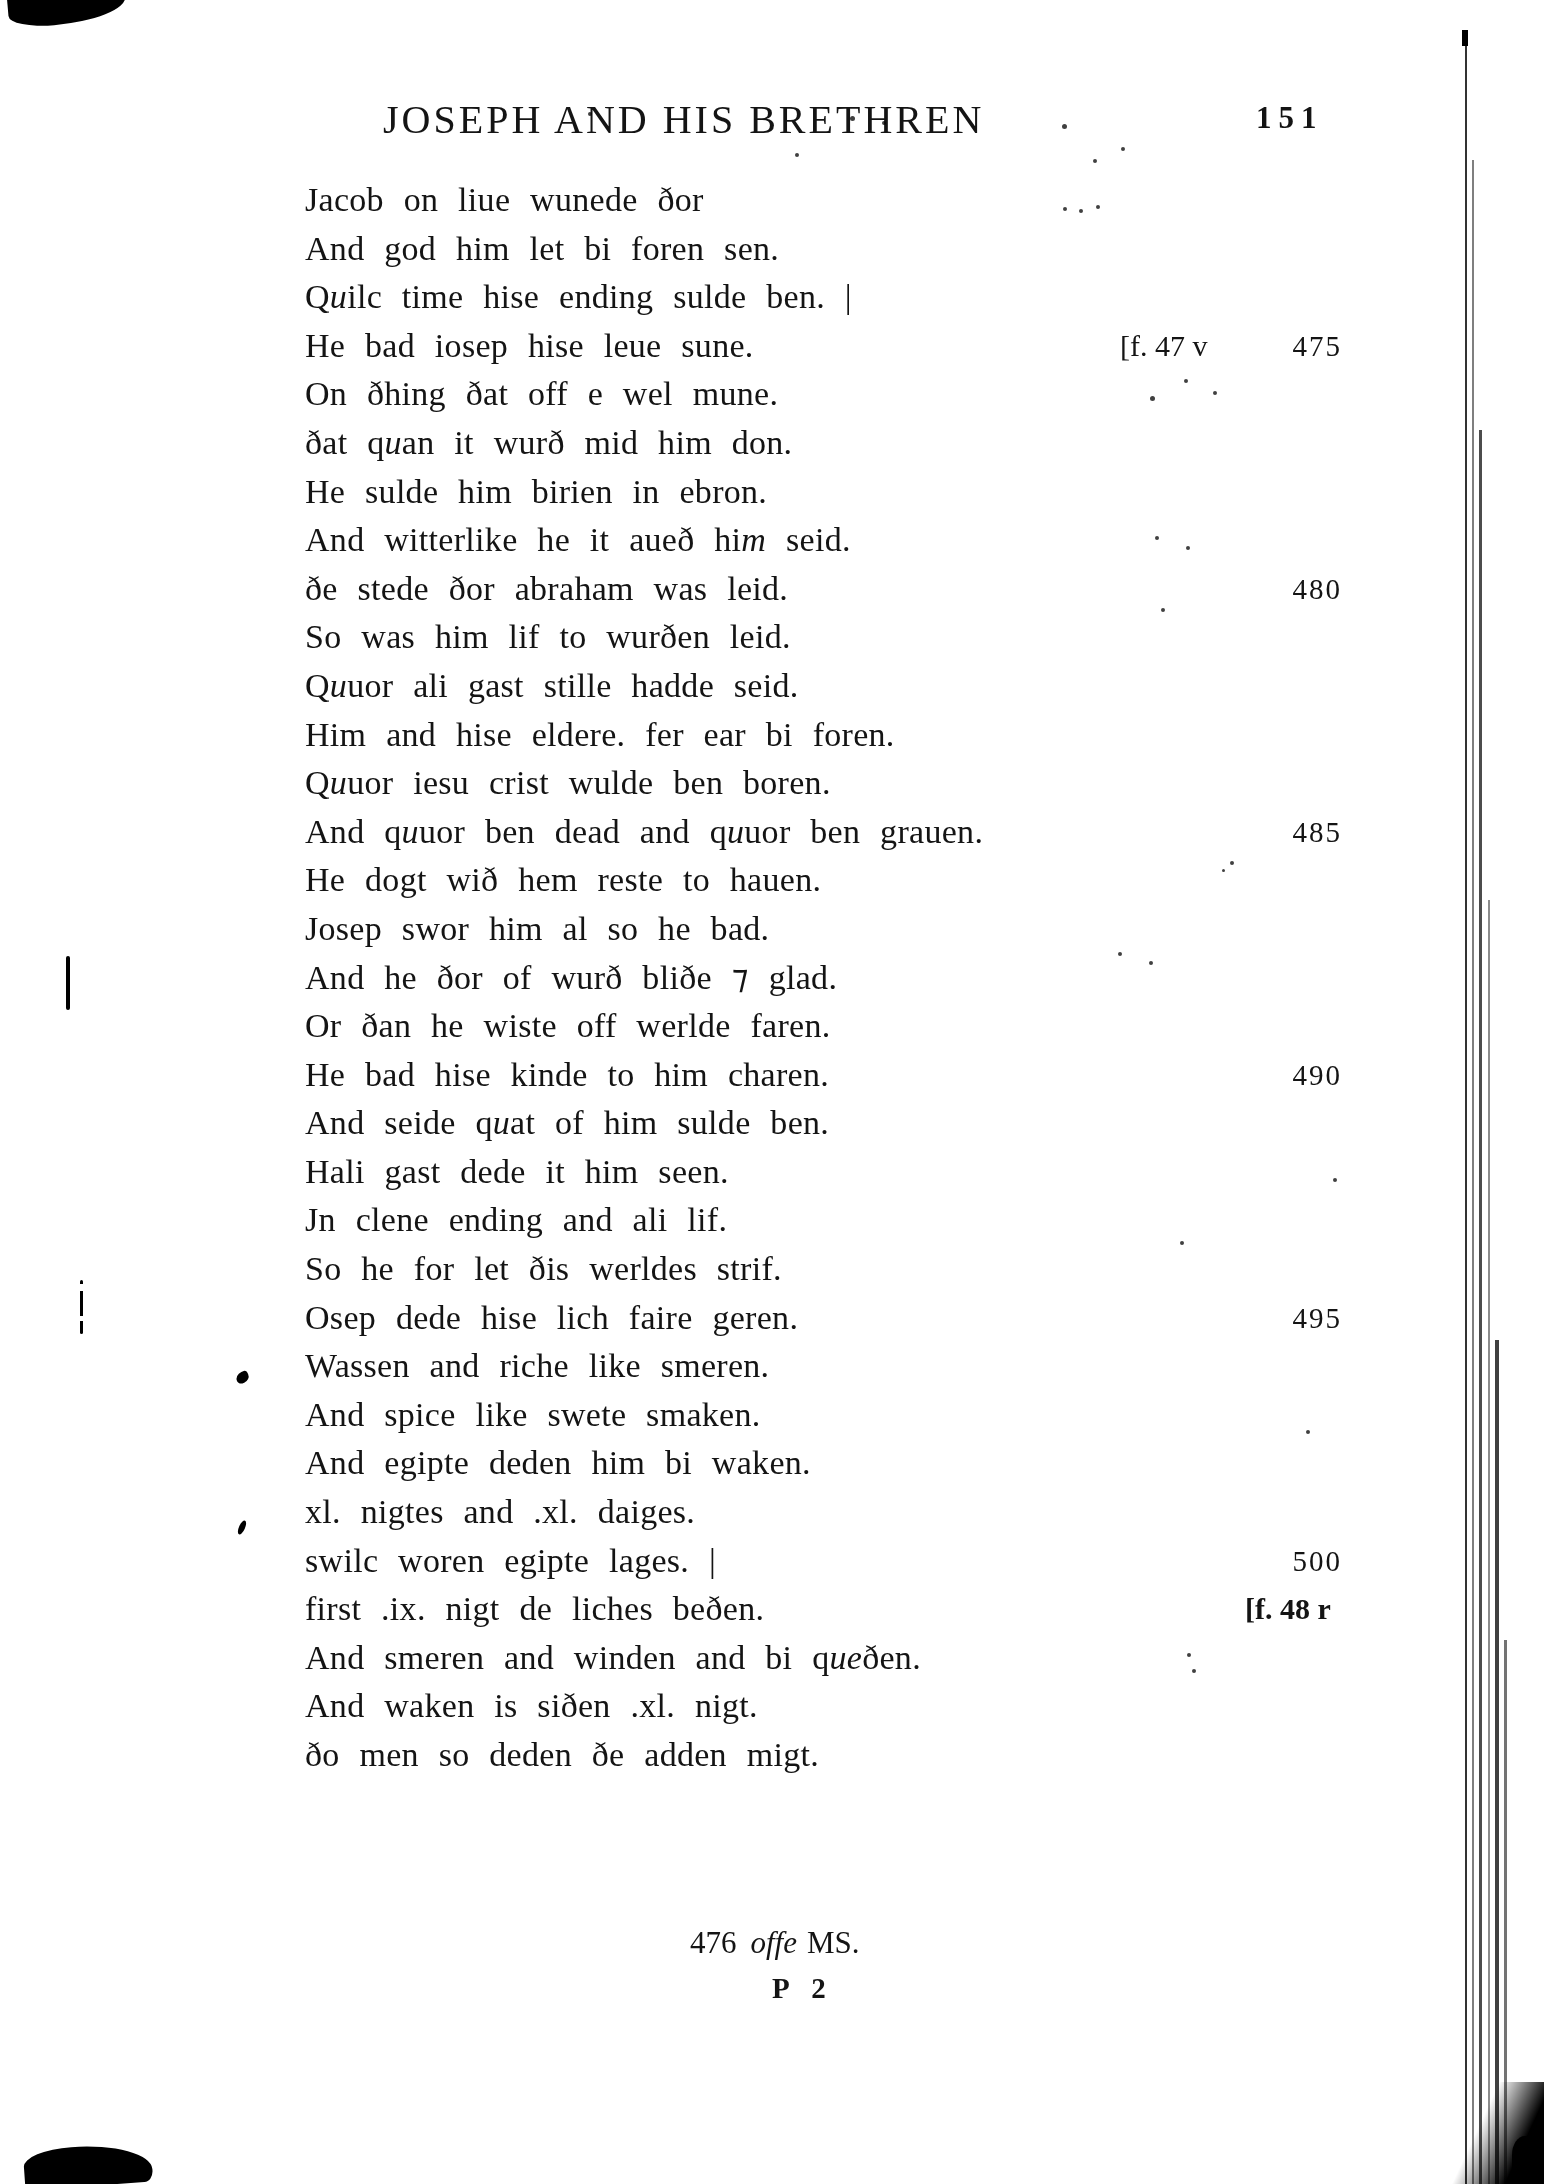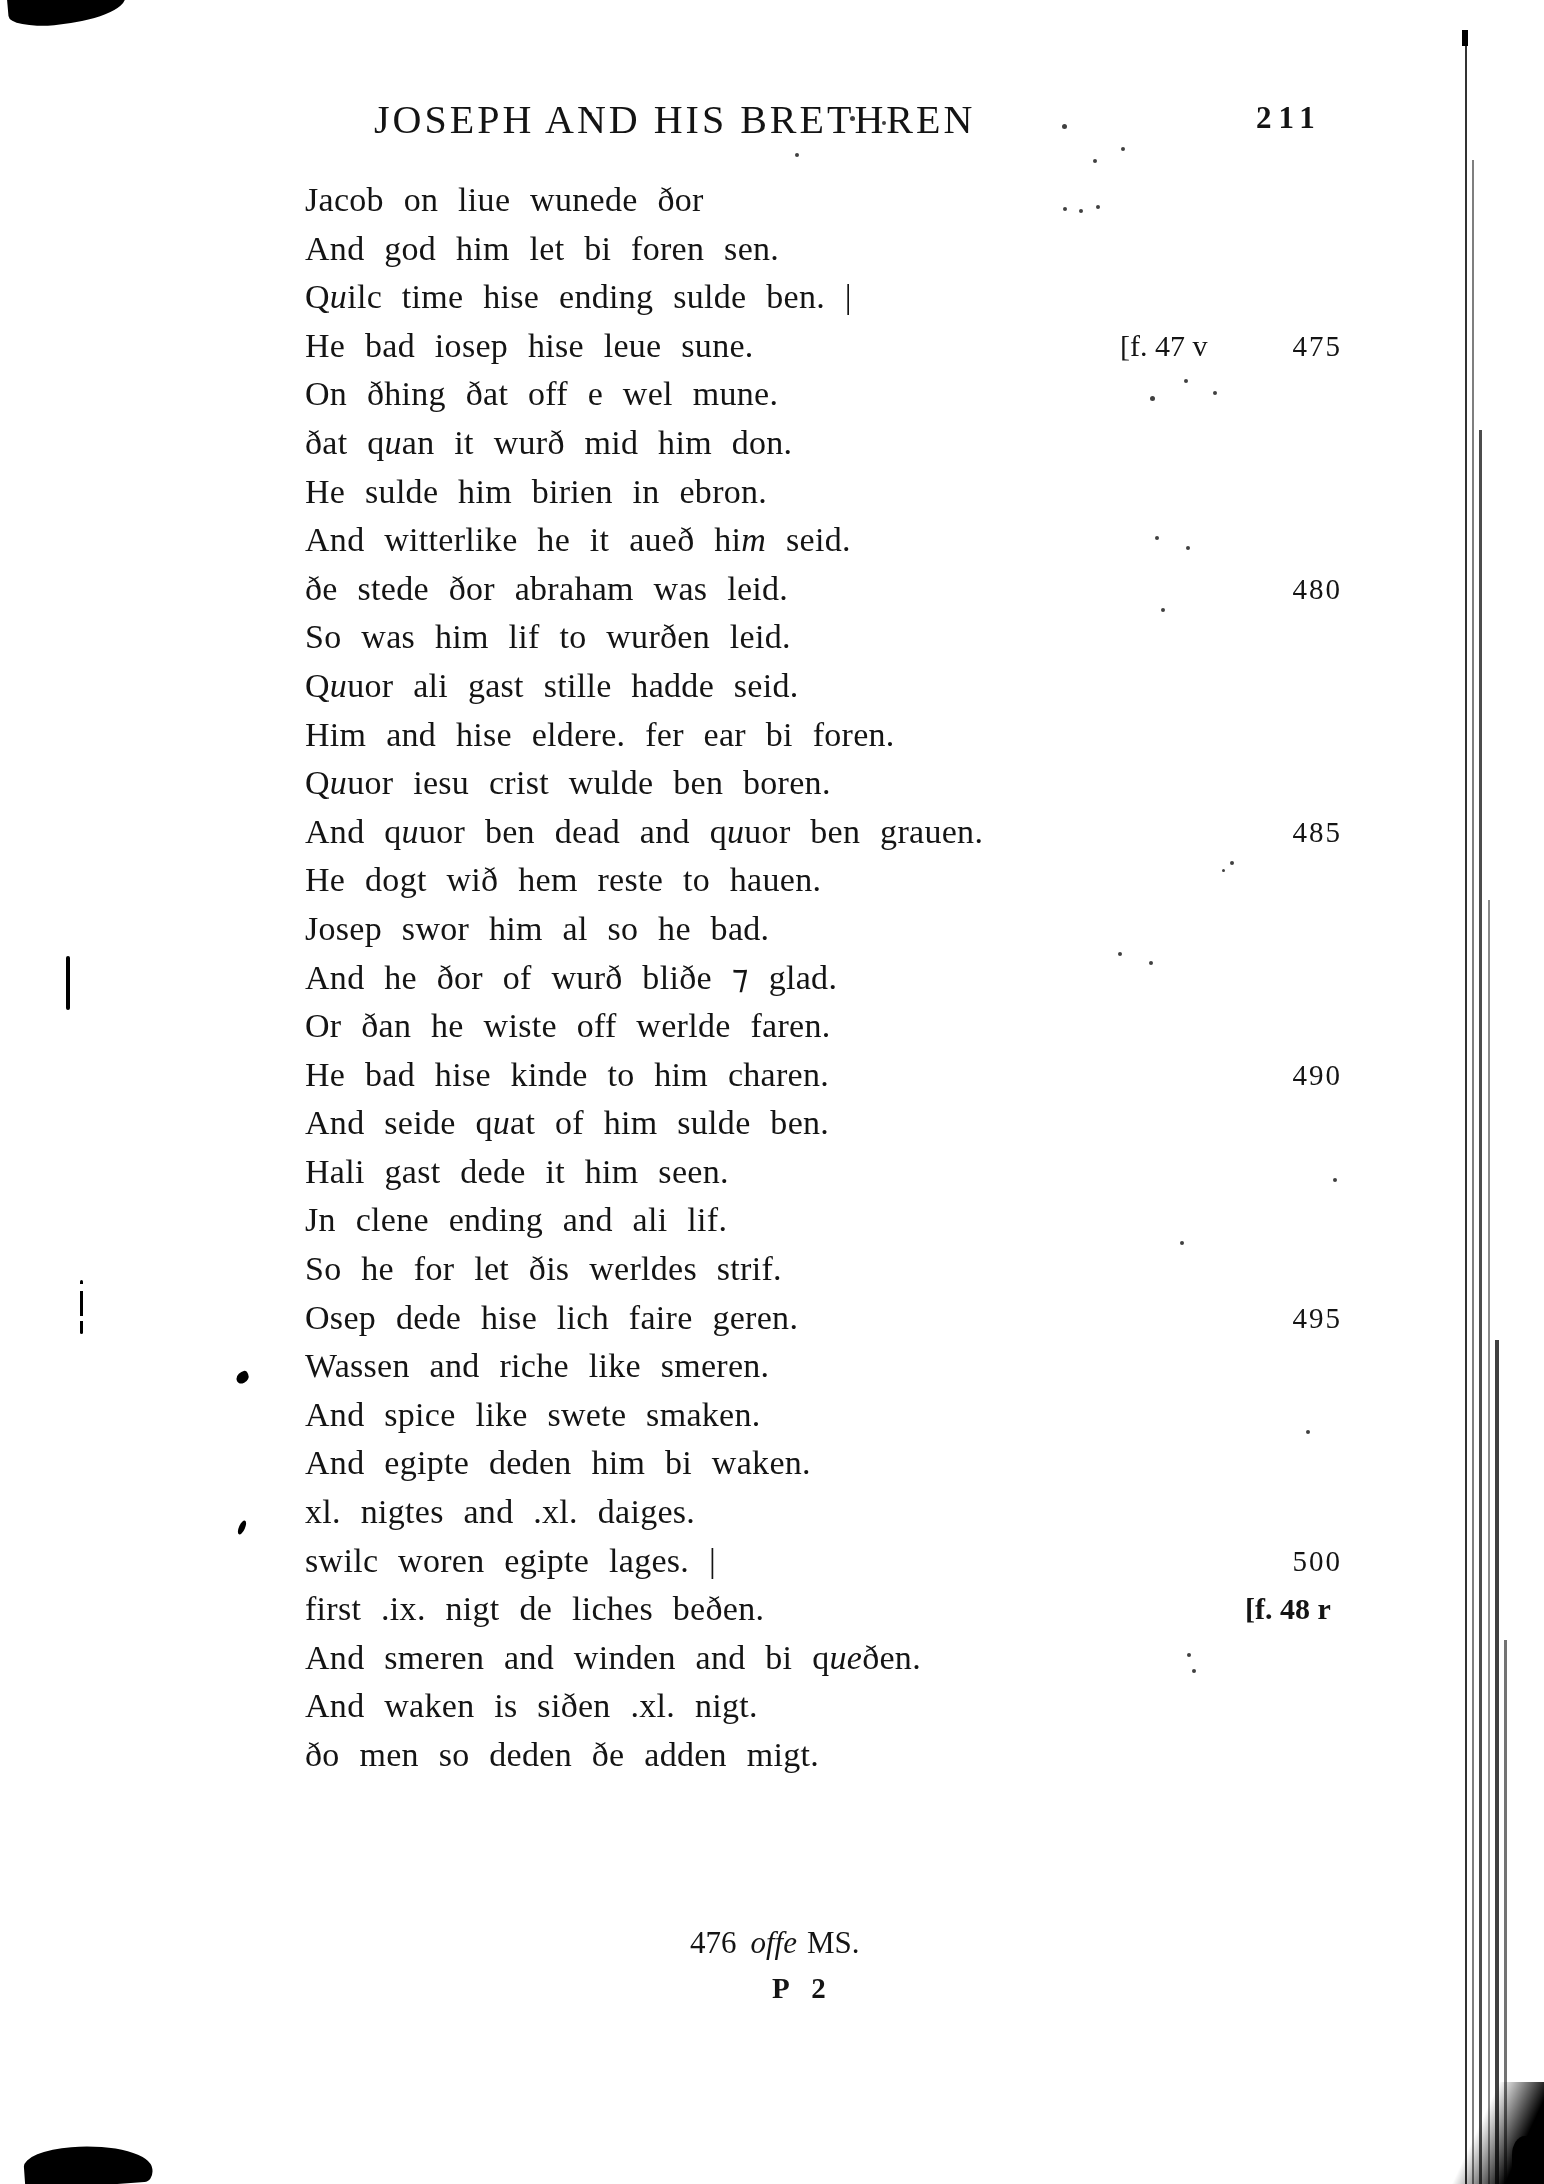--- a/index.html
+++ b/index.html
@@ -5,21 +5,21 @@
   :root{ --ink:#141414; --paper:#ffffff; }
   html,body{ margin:0; padding:0; background:#e8e8e8; }
   .page{
     position:relative; width:1544px; height:2184px;
     background:var(--paper); overflow:hidden;
     font-family:"Liberation Serif","DejaVu Serif","DejaVu Sans",serif;
     color:var(--ink);
   }
   
   .title{
-    position:absolute; left:374px; top:96px; margin:0;
+    position:absolute; left:383px; top:96px; margin:0;
     font-size:40px; font-weight:normal; letter-spacing:3px;
     white-space:nowrap; color:var(--ink);
   }
   .pagenum{
     position:absolute; left:1256px; top:100px;
     font-size:31px; letter-spacing:7px; font-weight:bold;
   }
   
   #poem{ position:absolute; left:305px; top:176px; right:0; }
   .line{ position:relative; height:48.6px; white-space:nowrap; }
@@ -73,21 +73,21 @@
 </style>
 </head>
 <body>
 
 <div class="page" style="--ink: #141414; --paper: #ffffff;">
 
   <div class="corner-tl"></div>
   <div class="corner-bl"></div>
 
   <h1 class="title">JOSEPH AND HIS BRETHREN</h1>
-  <span class="pagenum">211</span>
+  <span class="pagenum">151</span>
 
   <main id="poem">
       <div class="line"><span class="line-text">Jacob on liue wunede ðor</span></div>
       <div class="line"><span class="line-text">And god him let bi foren sen.</span></div>
       <div class="line"><span class="line-text">Q<i>u</i>ilc time hise ending sulde ben. |</span></div>
       <div class="line"><span class="line-text">He bad iosep hise leue sune.</span><span class="folio folio-with-num">[f. 47 v</span><span class="lnum">475</span></div>
       <div class="line"><span class="line-text">On ðhing ðat off e wel mune.</span></div>
       <div class="line"><span class="line-text">ðat q<i>u</i>an it wurð mid him don.</span></div>
       <div class="line"><span class="line-text">He sulde him birien in ebron.</span></div>
       <div class="line"><span class="line-text">And witterlike he it aueð hi<i>m</i> seid.</span></div>

